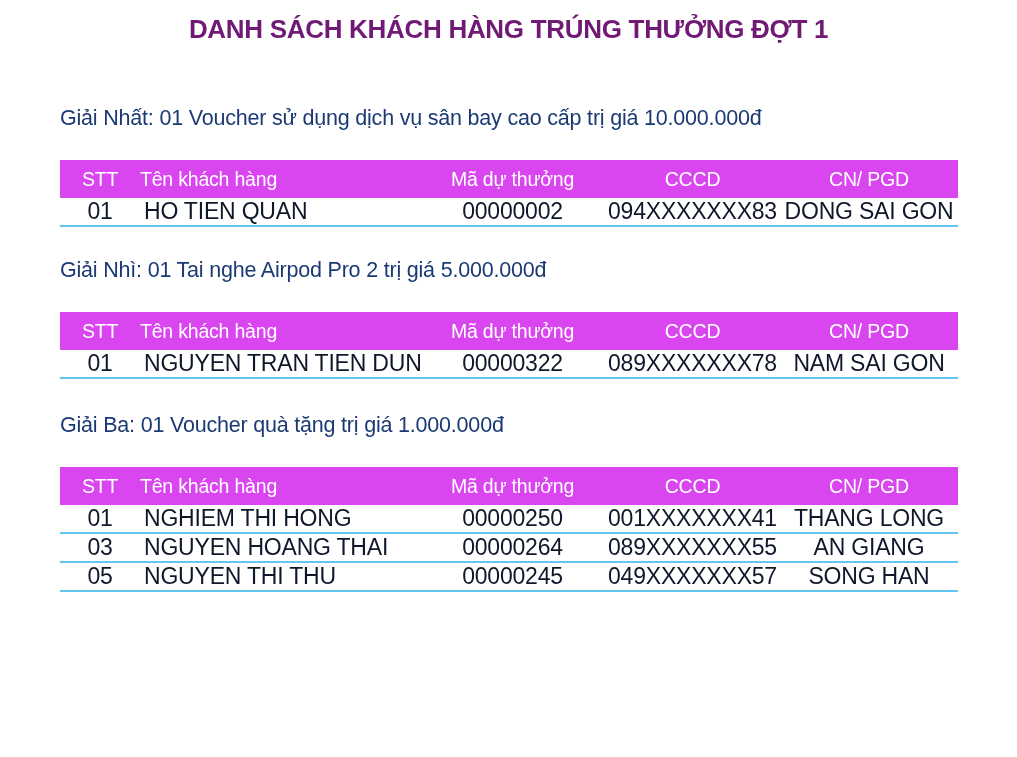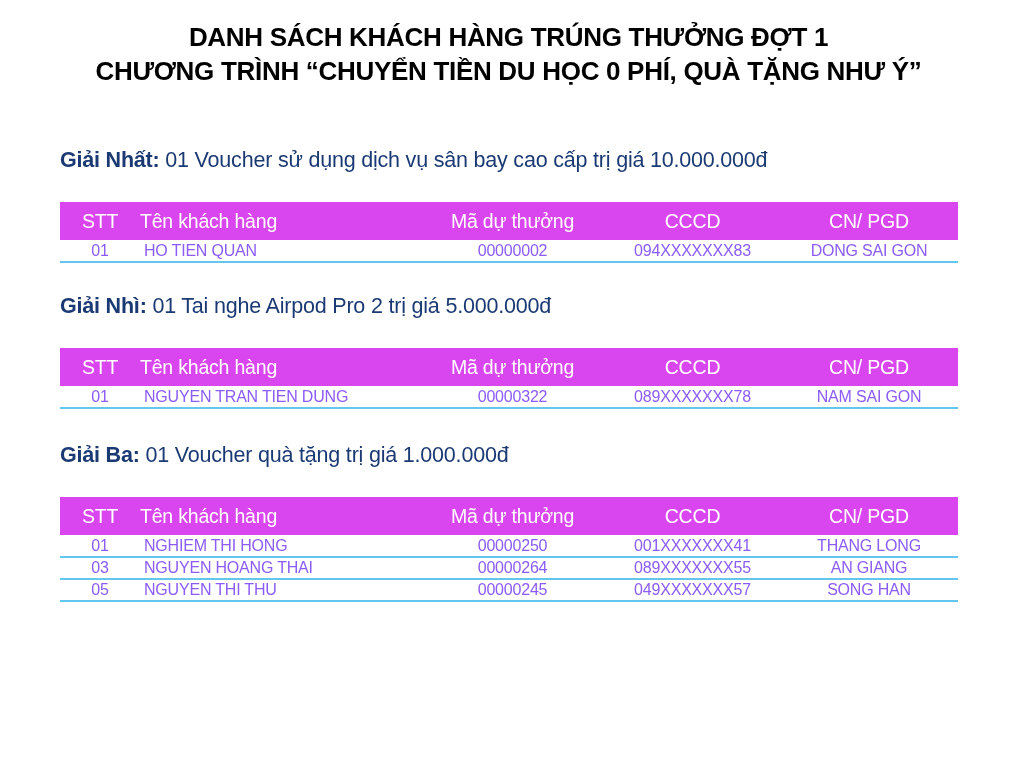--- a/index.html
+++ b/index.html
@@ -5,43 +5,43 @@
   * { margin: 0; padding: 0; box-sizing: border-box; }
   html, body { background: #ffffff; }
   body {
     width: 1017px;
     height: 757px;
     font-family: "Liberation Sans", sans-serif;
     overflow: hidden;
     position: relative;
   }
   .page-title {
-    padding-top: 20px;
+    padding-top: 12px;
     text-align: center;
-    color: #000000;
+    color: #701a75;
     font-weight: 700;
     font-size: 26px;
     line-height: 34px;
     letter-spacing: -0.3px;
   }
   .content {
     margin-left: 60px;
     width: 898px;
   }
   .section { margin-top: 0; }
   .section-heading {
     margin-top: 56px;
     color: #1B3A74;
     font-size: 21.5px;
     line-height: 32px;
     letter-spacing: -0.2px;
   }
   .section:nth-child(2) .section-heading { margin-top: 27px; }
   .section:nth-child(3) .section-heading { margin-top: 30px; }
-  .section-heading .label { font-weight: 700; margin-top: 36px; }
+  .section-heading .label { font-weight: 400; margin-top: 36px; }
   table {
     margin-top: 26px;
     width: 898px;
     border-collapse: collapse;
     table-layout: fixed;
   }
   col.c-stt  { width: 80px; }
   col.c-name { width: 280px; }
   col.c-code { width: 185px; }
   col.c-cccd { width: 175px; }
@@ -49,38 +49,37 @@
   thead th {
     background: #d946ef;
     color: #ffffff;
     font-weight: 400;
     font-size: 19.5px;
     height: 38px;
     text-align: center;
     letter-spacing: -0.2px;
   }
   tbody td {
-    color: #8b5cf6;
-    font-size: 16px;
+    color: #0f172a;
+    font-size: 23px;
     height: 22px;
     text-align: center;
     border-bottom: 2px solid #62C6EE;
     letter-spacing: -0.2px;
     white-space: nowrap;
     overflow: hidden;
   }
   thead th.col-name { text-align: left; }
   tbody td.col-name { text-align: left; padding-left: 4px; }
 </style>
 </head>
 <body>
 
 <div class="page-title">
   <div>DANH SÁCH KHÁCH HÀNG TRÚNG THƯỞNG ĐỢT 1</div>
-  <div>CHƯƠNG TRÌNH “CHUYỂN TIỀN DU HỌC 0 PHÍ, QUÀ TẶNG NHƯ Ý”</div>
 </div>
 
 <div class="content">
   <div class="section">
     <div class="section-heading">
       <span class="label">Giải Nhất:</span>
       <span class="desc"> 01 Voucher sử dụng dịch vụ sân bay cao cấp trị giá 10.000.000đ</span>
     </div>
     <table>
       <colgroup>

